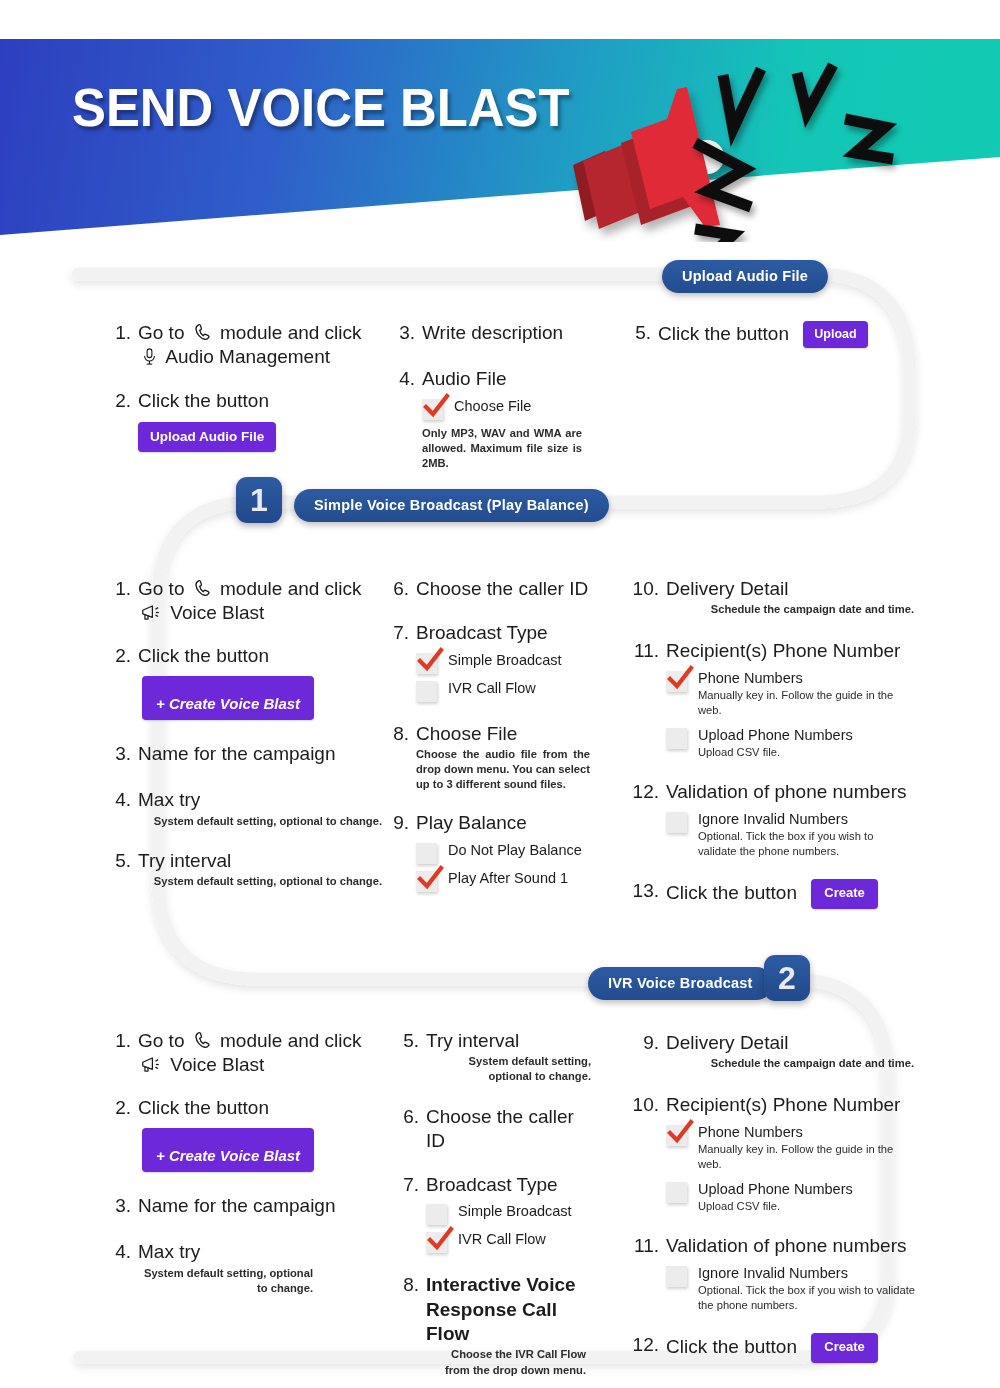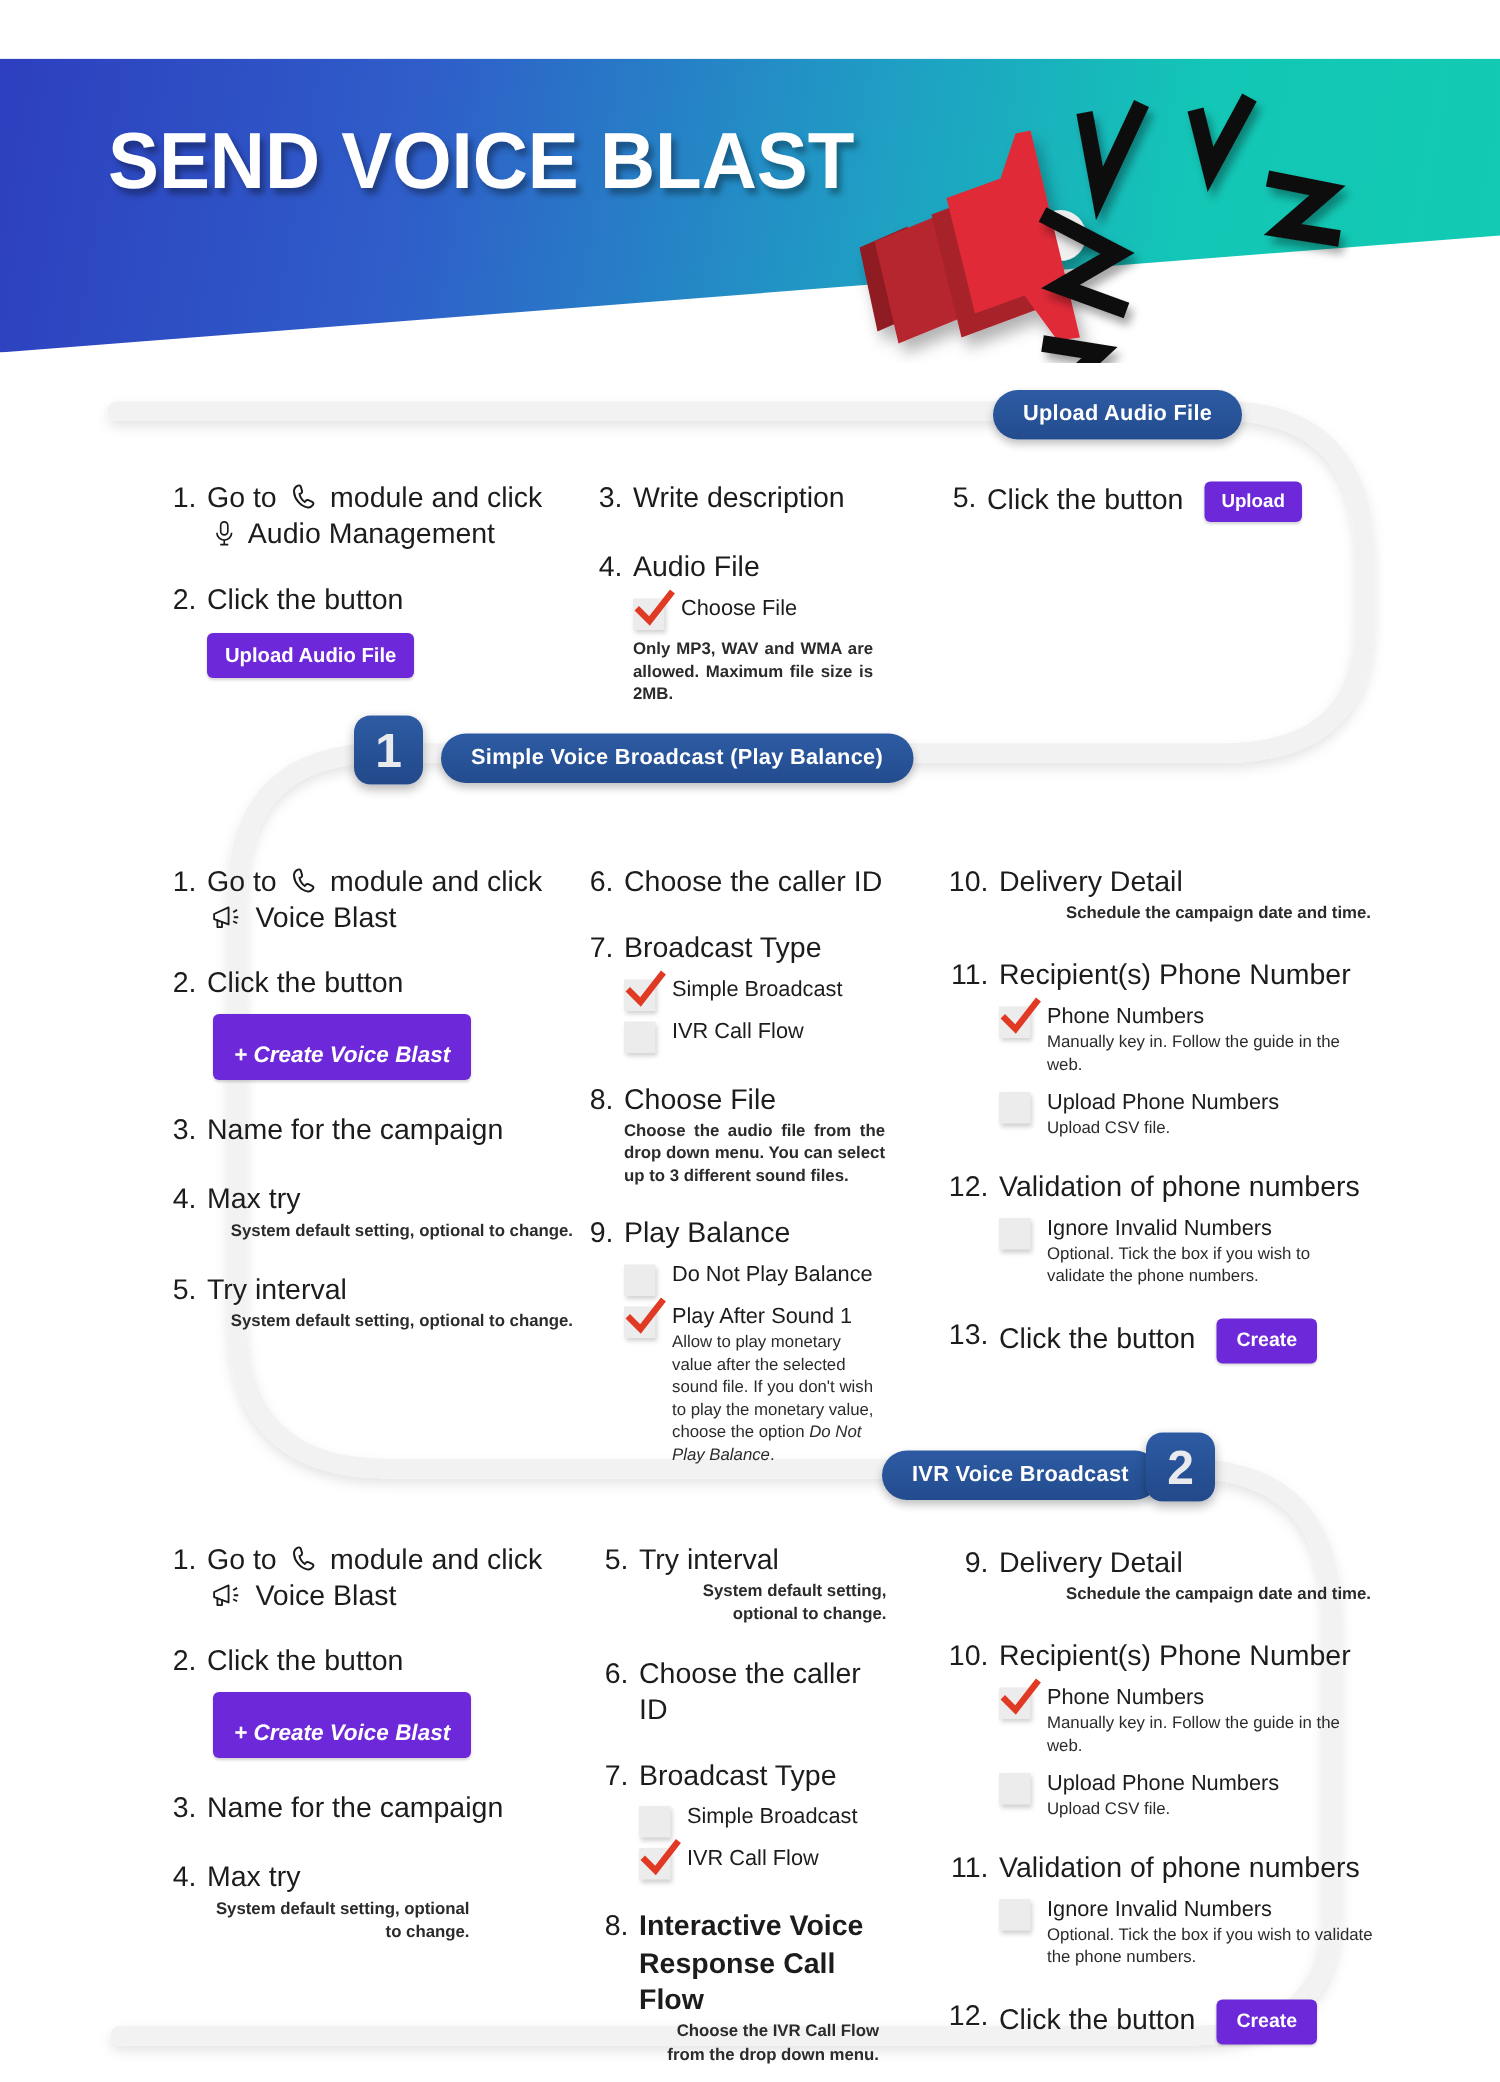--- a/index.html
+++ b/index.html
@@ -333,23 +333,20 @@
             </div>
         </div>
         <div class="opt">
           <div class="cbox">
             <svg class="chk" viewBox="0 0 30 30" fill="none" stroke="#e03a24" stroke-width="4.2" stroke-linecap="square">
                 <path d="M5 17 L12 24 L26 6"></path>
               </svg>
           </div>
           <div class="opt-body">
             <div class="opt-label">Play After Sound 1</div>
-            <div class="opt-desc">
-              <span>Allow to play monetary value after the selected sound file. If you don't wish to play the monetary value, choose the option </span><span class="ital">Do Not Play Balance</span><span>.</span>
-            </div>
           </div>
         </div>
       </div>
     </div>
   </div>
 
   <div class="col" style="left:632px; top:538px; width:282px;">
     <div class="step">
       <div class="step-line">
         <div class="step-num wide">10.</div>

